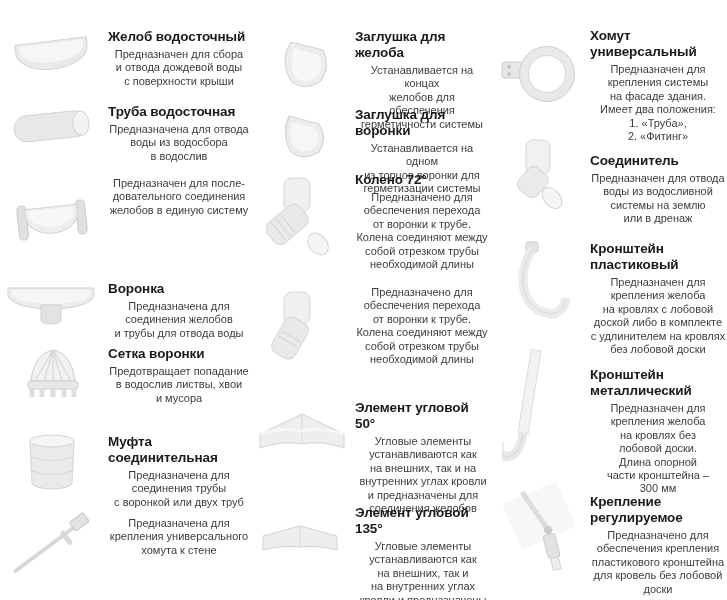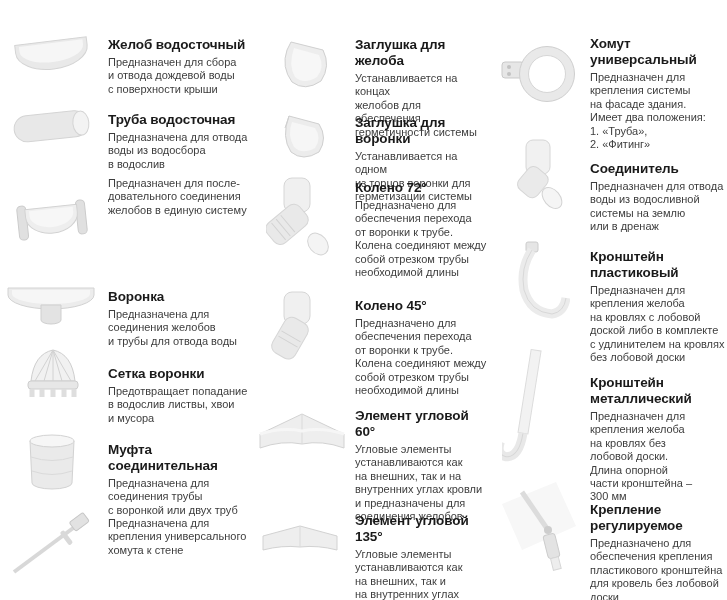--- a/index.html
+++ b/index.html
@@ -5,24 +5,24 @@
   html,body{margin:0;padding:0;background:#ffffff;}
   .canvas{
     position:relative;width:727px;height:600px;background:#ffffff;overflow:hidden;
     font-family:"Liberation Sans","DejaVu Sans",sans-serif;
   }
   .img{position:absolute;}
   .img svg{width:100%;height:100%;display:block;}
   .txt{position:absolute;}
   .title{
     font-size:13.5px;font-weight:bold;line-height:16px;color:#1a1a1a;
-    white-space:pre-line;margin:12px 0 3px 0;letter-spacing:-0.1px;
+    white-space:pre-line;margin:4px 0 3px 0;letter-spacing:-0.1px;
   }
   .desc{
-    font-size:11px;line-height:13.4px;color:#3d3d3d;white-space:pre-line;margin:0;
+    font-size:11px;line-height:13.4px;color:#3d3d3d;white-space:pre-line;margin:0;text-align:center;
   }
 </style>
 </head>
 <body>
 
 <div class="canvas">
 
   <div>
     <div class="img" style="left:8px;top:32px;width:90px;height:44px">
       <svg viewBox="0 0 90 44">
@@ -93,21 +93,21 @@
 
   <div>
     <div class="img" style="left:20px;top:347px;width:66px;height:58px">
       <svg viewBox="0 0 66 58">
         <path d="M33 3 Q52 7 55 34 L11 34 Q14 7 33 3 Z" fill="#f1f1f1" stroke="#cecece"></path>
         <path d="M33 3 L15 34 M33 3 L24 34 M33 3 L33 34 M33 3 L42 34 M33 3 L51 34" stroke="#d2d2d2" fill="none"></path>
         <rect x="8" y="34" width="50" height="8" rx="3" fill="#e7e7e7" stroke="#cecece"></rect>
         <path d="M12 42 v8 M22 42 v8 M33 42 v8 M44 42 v8 M54 42 v8" stroke="#dedede" stroke-width="5"></path>
       </svg>
     </div>
-    <div class="txt" style="left:108px;top:354px;width:142px">
+    <div class="txt" style="left:108px;top:342px;width:142px">
       <div class="title">Сетка воронки</div>
       <div class="desc">Предотвращает попадание
 в водослив листвы, хвои
 и мусора</div>
     </div>
   </div>
 
   <div>
     <div class="img" style="left:26px;top:433px;width:52px;height:60px">
       <svg viewBox="0 0 52 60">
@@ -201,40 +201,39 @@
     <div class="img" style="left:268px;top:290px;width:66px;height:78px">
       <svg viewBox="0 0 66 78">
         <rect x="16" y="2" width="26" height="32" rx="8" fill="#f0f0f0" stroke="#d6d6d6"></rect>
         <g transform="rotate(30 29 36)">
           <rect x="16" y="30" width="26" height="40" rx="8" fill="#e9e9e9" stroke="#d6d6d6"></rect>
           <path d="M18 48 h22 M18 54 h22" stroke="#d2d2d2"></path>
         </g>
       </svg>
     </div>
     <div class="txt" style="left:355px;top:286px;width:134px">
-      <div class="title">Колено 45°</div>
       <div class="desc">Предназначено для
 обеспечения перехода
 от воронки к трубе.
 Колена соединяют между
 собой отрезком трубы
 необходимой длины</div>
     </div>
   </div>
 
   <div>
     <div class="img" style="left:256px;top:406px;width:92px;height:64px">
       <svg viewBox="0 0 92 64">
         <path d="M4 28 L46 8 L88 28 L88 42 Q66 34 46 38 Q26 34 4 42 Z" fill="#eeeeee" stroke="#d2d2d2"></path>
         <path d="M46 8 L46 38" stroke="#dadada"></path>
         <path d="M4 28 Q26 21 46 25 Q66 21 88 28" stroke="#f6f6f6" stroke-width="3" fill="none"></path>
       </svg>
     </div>
     <div class="txt" style="left:355px;top:396px;width:136px">
-      <div class="title">Элемент угловой 60°</div>
+      <div class="title">Элемент угловой 50°</div>
       <div class="desc">Угловые элементы
 устанавливаются как
 на внешних, так и на
 внутренних углах кровли
 и предназначены для
 соединения желобов</div>
     </div>
   </div>
 
   <div>

